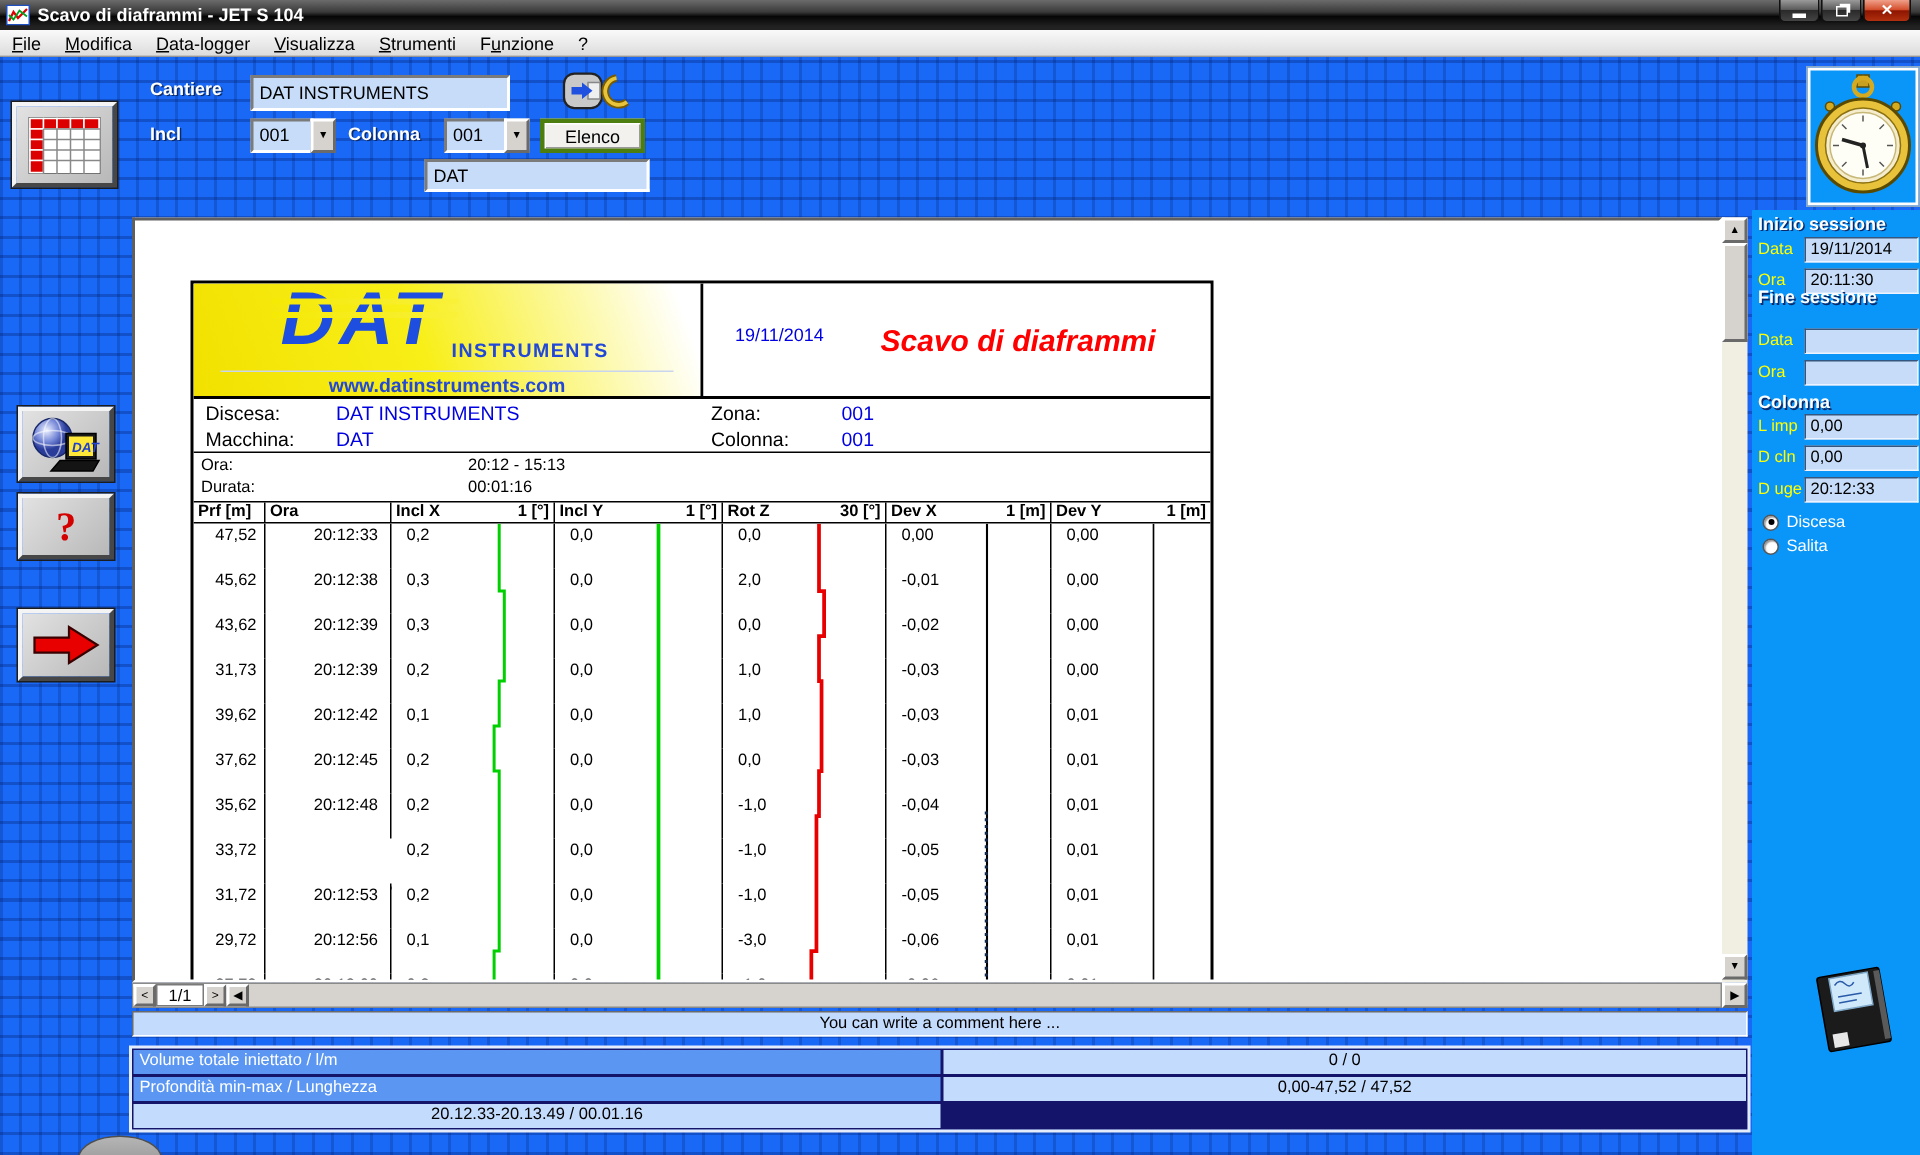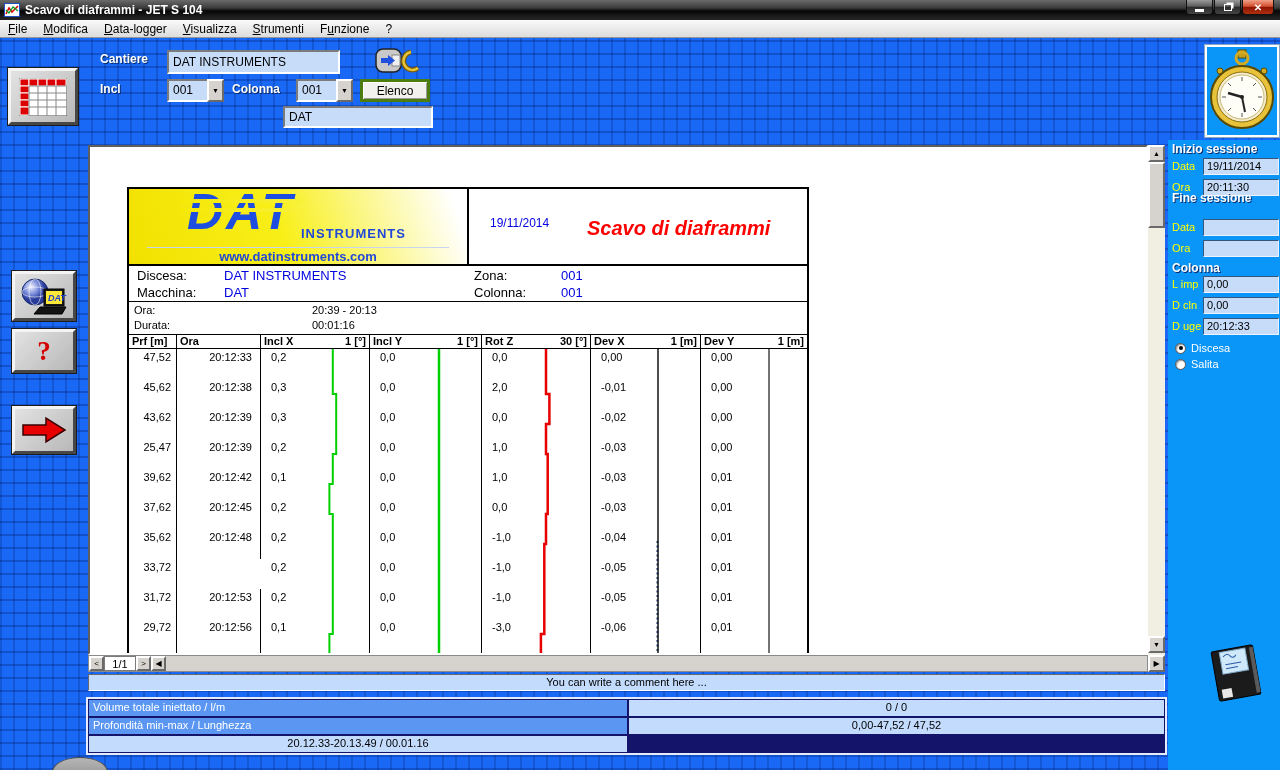--- a/index.html
+++ b/index.html
@@ -274,21 +274,21 @@
       <span class="bval abs" style="left:95px;top:2px;">DAT INSTRUMENTS</span>
       <span class="lab abs" style="left:345px;top:2px;">Zona:</span>
       <span class="bval abs" style="left:432px;top:2px;">001</span>
       <span class="lab abs" style="left:8px;top:19px;">Macchina:</span>
       <span class="bval abs" style="left:95px;top:19px;">DAT</span>
       <span class="lab abs" style="left:345px;top:19px;">Colonna:</span>
       <span class="bval abs" style="left:432px;top:19px;">001</span>
     </div>
     <div class="p-time">
       <span class="lab abs" style="left:5px;top:2px;">Ora:</span>
-      <span class="lab abs" style="left:183px;top:2px;">20:39 - 20:13</span>
+      <span class="lab abs" style="left:183px;top:2px;">20:12 - 15:13</span>
       <span class="lab abs" style="left:5px;top:17px;">Durata:</span>
       <span class="lab abs" style="left:183px;top:17px;">00:01:16</span>
     </div>
     <div class="p-colhead">
         <div class="hcell" style="width: 48px;">
           <span>Prf [m]</span>
           <span></span>
         </div>
         <div class="hcell" style="width: 84px;">
           <span>Ora</span>
@@ -338,21 +338,21 @@
           <div class="drow">
             <div class="dcell c0" style="width: 48px;">43,62</div>
             <div class="dcell c1" style="width: 84px;">20:12:39</div>
             <div class="dcell cv" style="width: 109px;">0,3</div>
             <div class="dcell cv" style="width: 112px;">0,0</div>
             <div class="dcell cv" style="width: 109px;">0,0</div>
             <div class="dcell cv" style="width: 110px;">-0,02</div>
             <div class="dcell cv">0,00</div>
           </div>
           <div class="drow">
-            <div class="dcell c0" style="width: 48px;">25,47</div>
+            <div class="dcell c0" style="width: 48px;">31,73</div>
             <div class="dcell c1" style="width: 84px;">20:12:39</div>
             <div class="dcell cv" style="width: 109px;">0,2</div>
             <div class="dcell cv" style="width: 112px;">0,0</div>
             <div class="dcell cv" style="width: 109px;">1,0</div>
             <div class="dcell cv" style="width: 110px;">-0,03</div>
             <div class="dcell cv">0,00</div>
           </div>
           <div class="drow">
             <div class="dcell c0" style="width: 48px;">39,62</div>
             <div class="dcell c1" style="width: 84px;">20:12:42</div>

